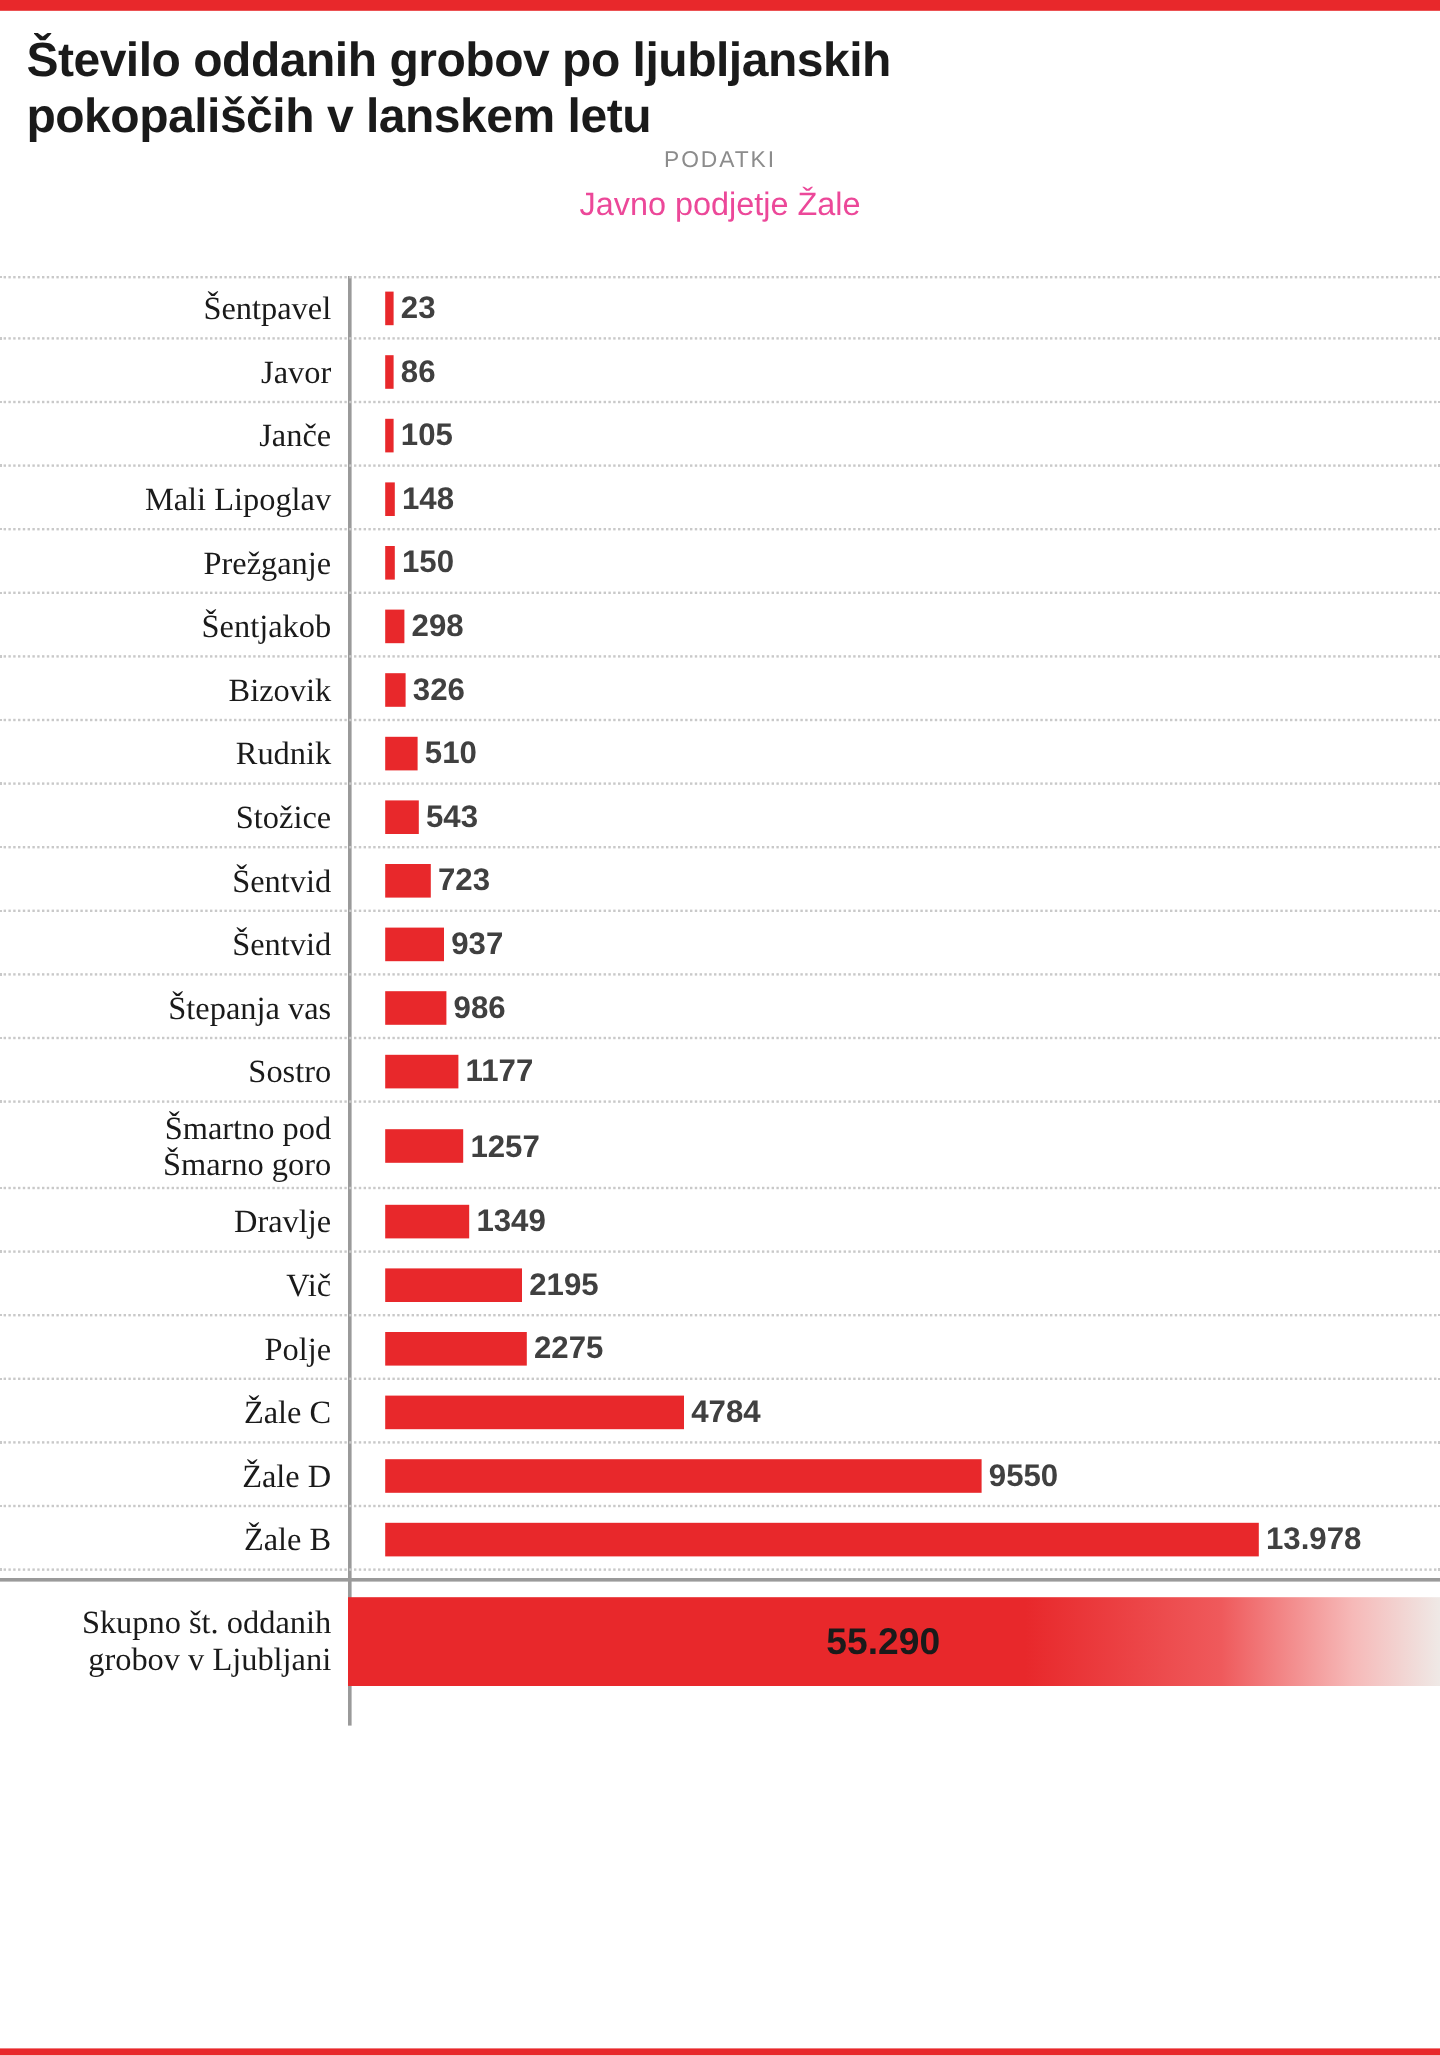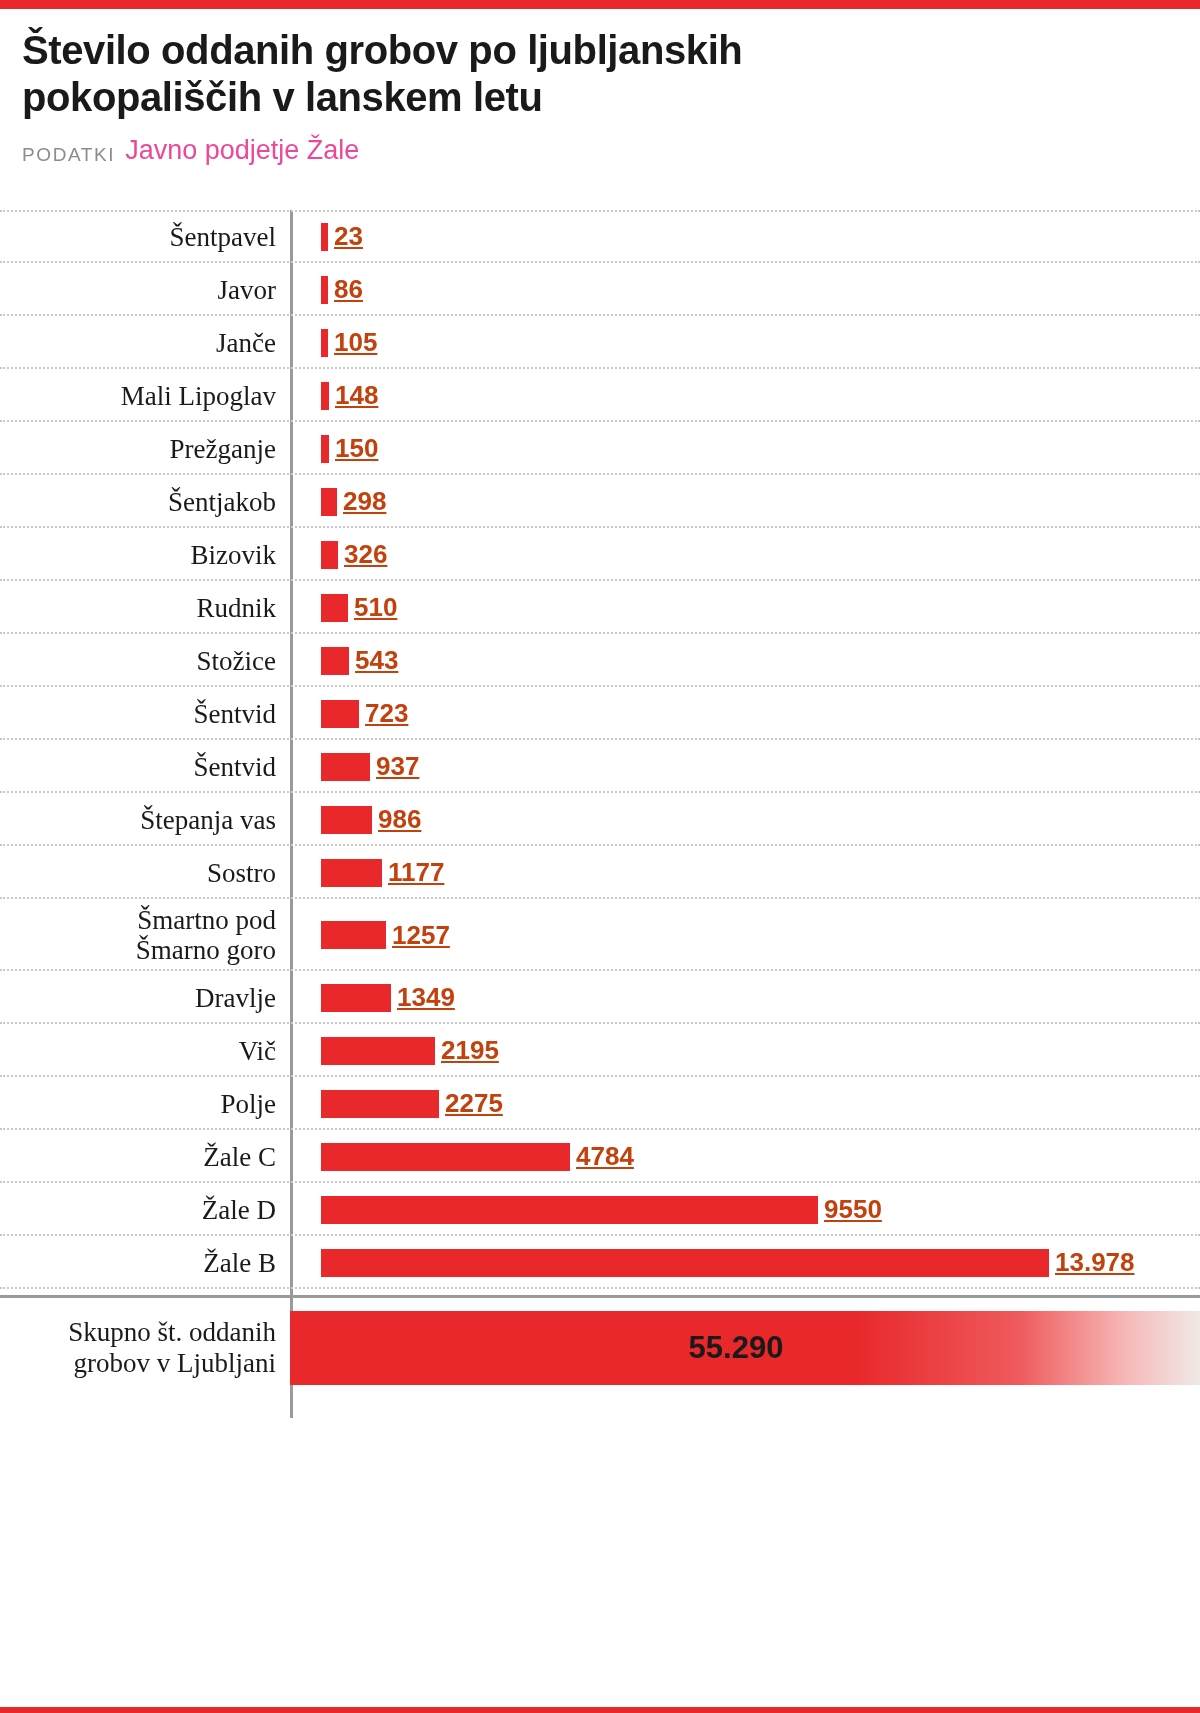--- a/index.html
+++ b/index.html
@@ -27,24 +27,25 @@
     font-family: "Liberation Sans", sans-serif;
     font-weight: bold;
     font-size: 40px;
     line-height: 1.18;
     letter-spacing: -0.4px;
     color: #1a1a1a;
     margin: 0;
     max-width: 950px;
   }
   .source-line {
-    margin-top: 14px;
-    display: flex;
-    align-items: flex-end;
+    margin-top: 2px;
+    display: flex;
+    align-items: center;
     gap: 10px;
+    flex-direction: column;
   }
   .source-label {
     font-family: "Liberation Sans", sans-serif;
     font-size: 19px;
     letter-spacing: 1.6px;
     color: #8c8c8c;
     font-weight: normal;
   }
   .source-value {
     font-family: Liberation Sans, sans-serif;
@@ -86,24 +87,23 @@
   }
   .bar {
     height: 28px;
     background: #e8282b;
     flex: 0 0 auto;
   }
   .val {
     font-family: "Liberation Sans", sans-serif;
     font-weight: bold;
     font-size: 26px;
-    color: #c2410c;
+    color: #404040;
     margin-left: 6px;
     white-space: nowrap;
-    text-decoration: underline;
   }
   
   .row::after {
     content: "";
     position: absolute;
     left: 0;
     right: 0;
     bottom: 0;
     border-bottom: 2px dotted #c9c9c9;
   }

